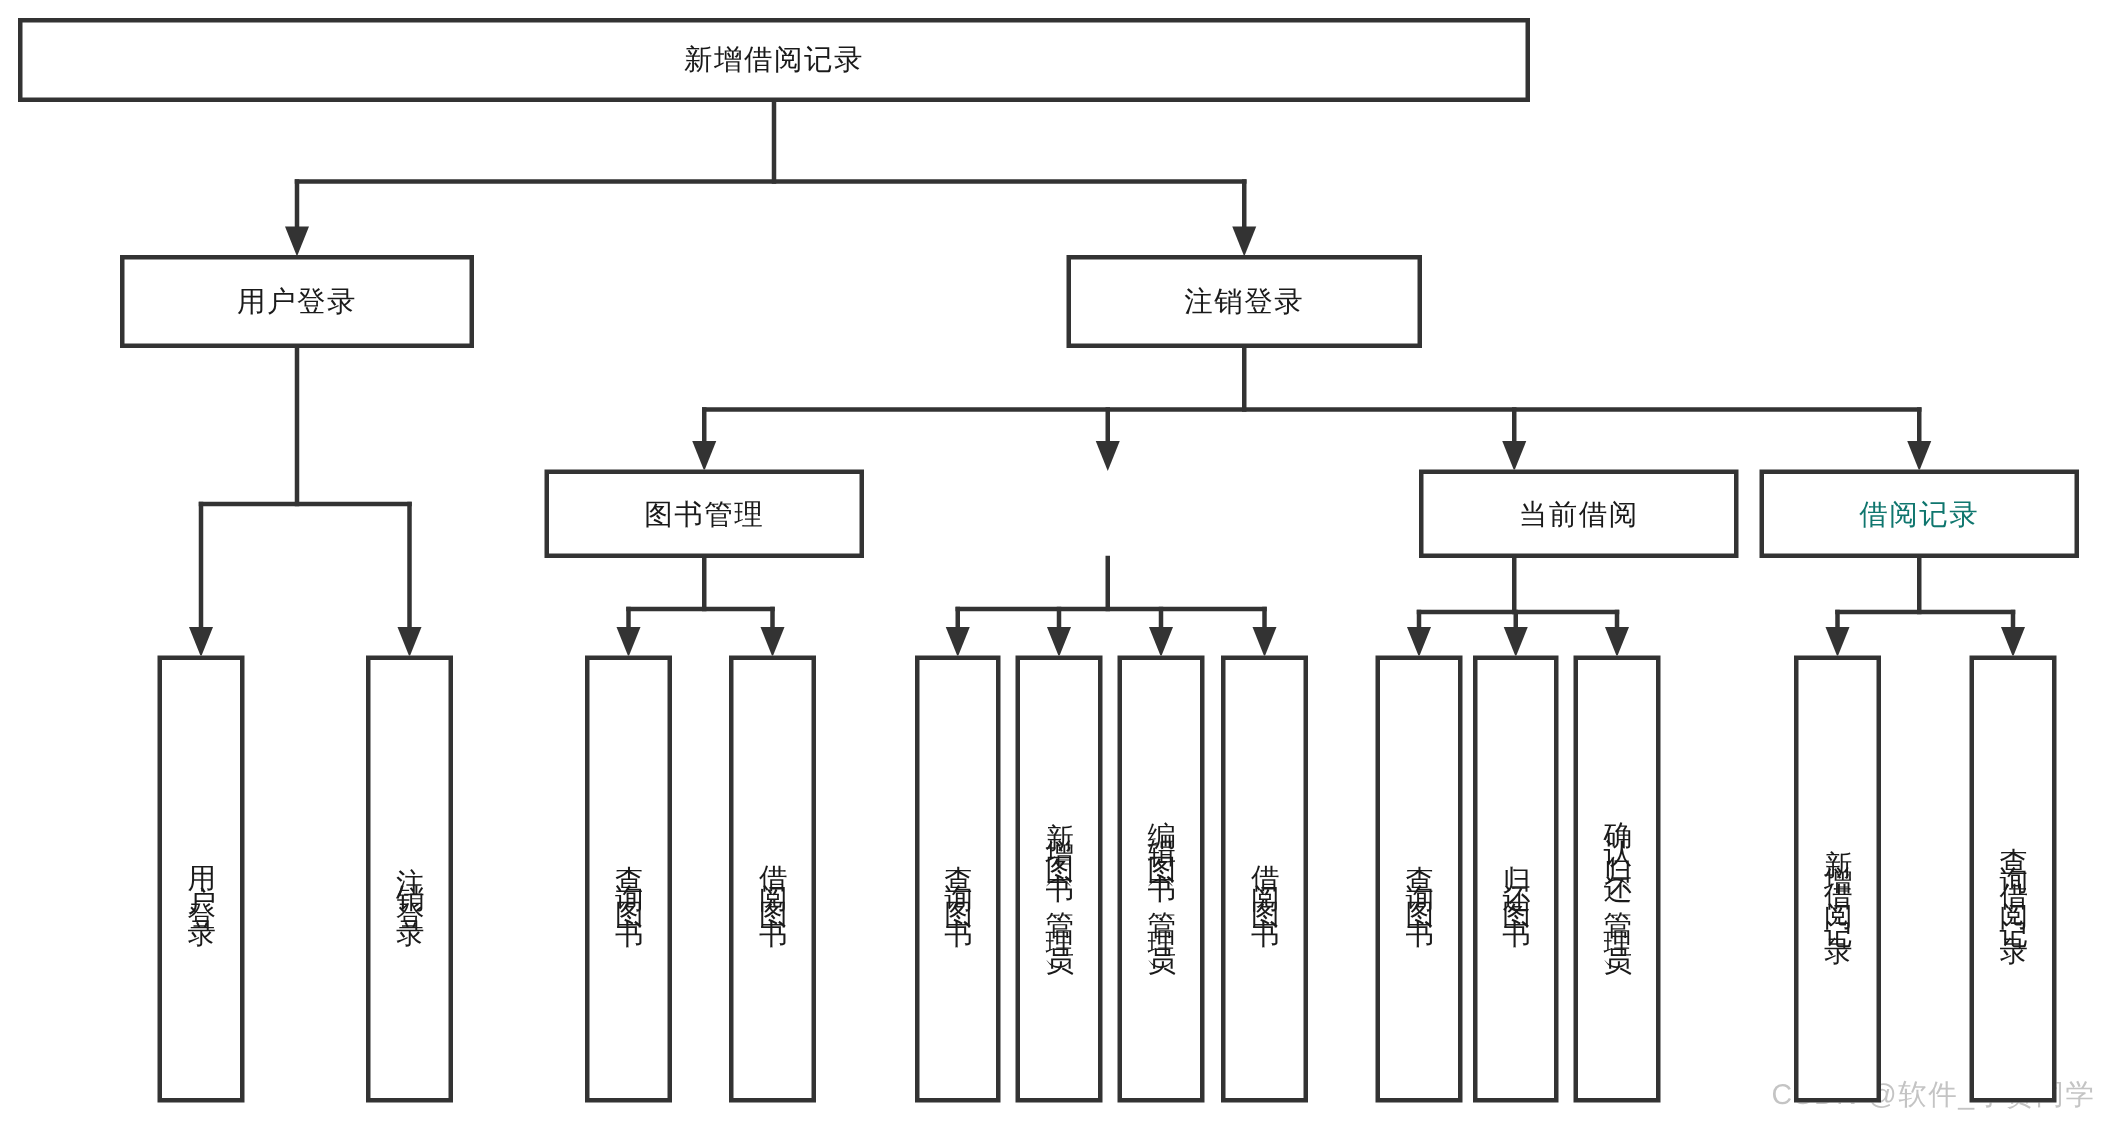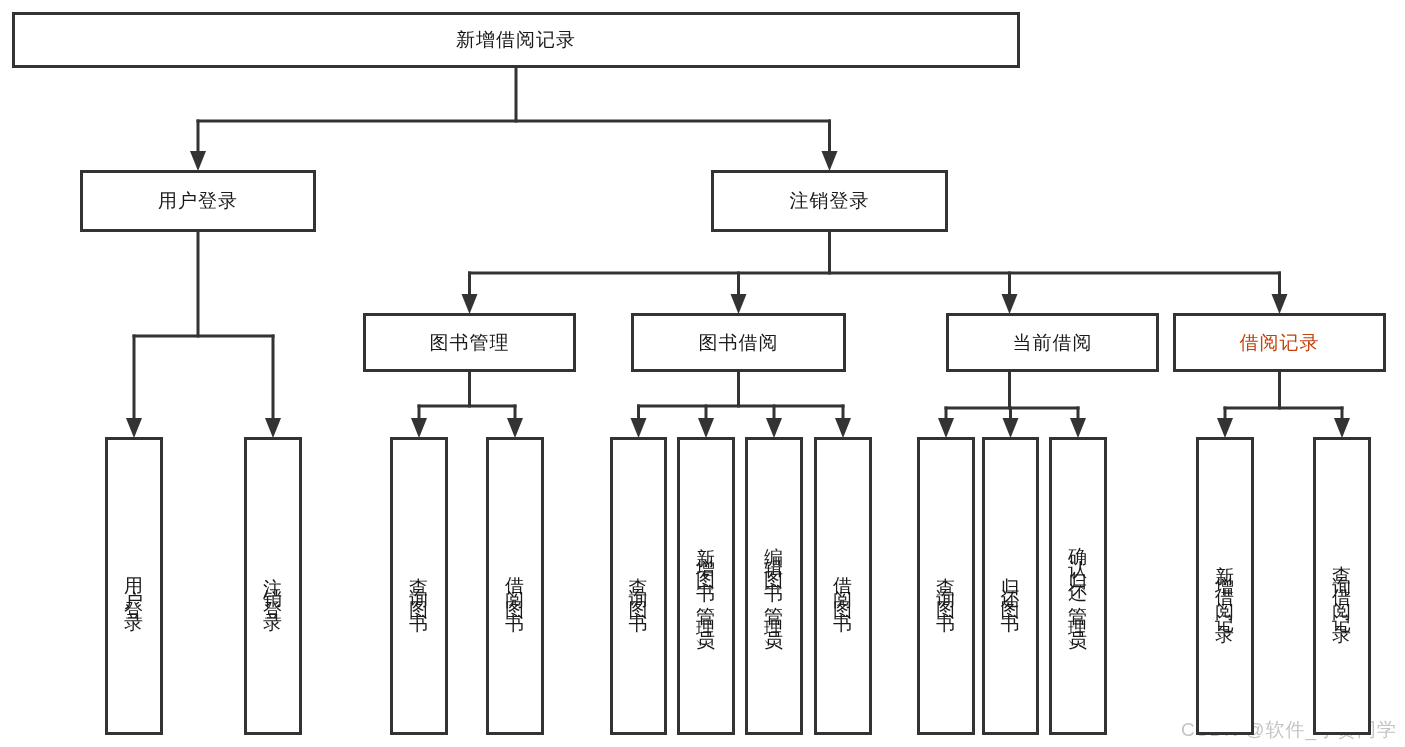--- a/index.html
+++ b/index.html
@@ -120,27 +120,24 @@
     </div>
     <div class="node horiz" style="left: 80px; top: 170px; width: 236px; height: 62px; border-color: rgb(51, 51, 51); background: rgb(255, 255, 255); color: rgb(26, 26, 26);">
       <span class="node-label">用户登录</span>
     </div>
     <div class="node horiz" style="left: 711px; top: 170px; width: 237px; height: 62px; border-color: rgb(51, 51, 51); background: rgb(255, 255, 255); color: rgb(26, 26, 26);">
       <span class="node-label">注销登录</span>
     </div>
     <div class="node horiz" style="left: 363px; top: 313px; width: 213px; height: 59px; border-color: rgb(51, 51, 51); background: rgb(255, 255, 255); color: rgb(26, 26, 26);">
       <span class="node-label">图书管理</span>
     </div>
-    <div class="node horiz" style="left: 631px; top: 313px; width: 215px; height: 59px; border-color: rgb(51, 51, 51); background: rgb(255, 255, 255); color: rgb(26, 26, 26);">
-      <span class="node-label">图书借阅</span>
-    </div>
     <div class="node horiz" style="left: 903px; top: 313px; width: 213px; height: 59px; border-color: rgb(51, 51, 51); background: rgb(255, 255, 255); color: rgb(26, 26, 26); margin-left: 43px;">
       <span class="node-label">当前借阅</span>
     </div>
-    <div class="node horiz" style="left: 1173px; top: 313px; width: 213px; height: 59px; border-color: rgb(51, 51, 51); background: rgb(255, 255, 255); color: #c2410c; align-items: center;">
+    <div class="node horiz" style="left: 1173px; top: 313px; width: 213px; height: 59px; border-color: rgb(51, 51, 51); background: rgb(255, 255, 255); color: #0f766e; align-items: center;">
       <span class="node-label">借阅记录</span>
     </div>
     <div class="node vert" style="left: 105px; top: 437px; width: 58px; height: 298px; border-color: rgb(51, 51, 51); background: rgb(255, 255, 255); color: rgb(26, 26, 26);">
       <span class="node-label">用户登录</span>
     </div>
     <div class="node vert" style="left: 244px; top: 437px; width: 58px; height: 298px; border-color: rgb(51, 51, 51); background: rgb(255, 255, 255); color: rgb(26, 26, 26);">
       <span class="node-label">注销登录</span>
     </div>
     <div class="node vert" style="left: 390px; top: 437px; width: 58px; height: 298px; border-color: rgb(51, 51, 51); background: rgb(255, 255, 255); color: rgb(26, 26, 26);">
       <span class="node-label">查询图书</span>

